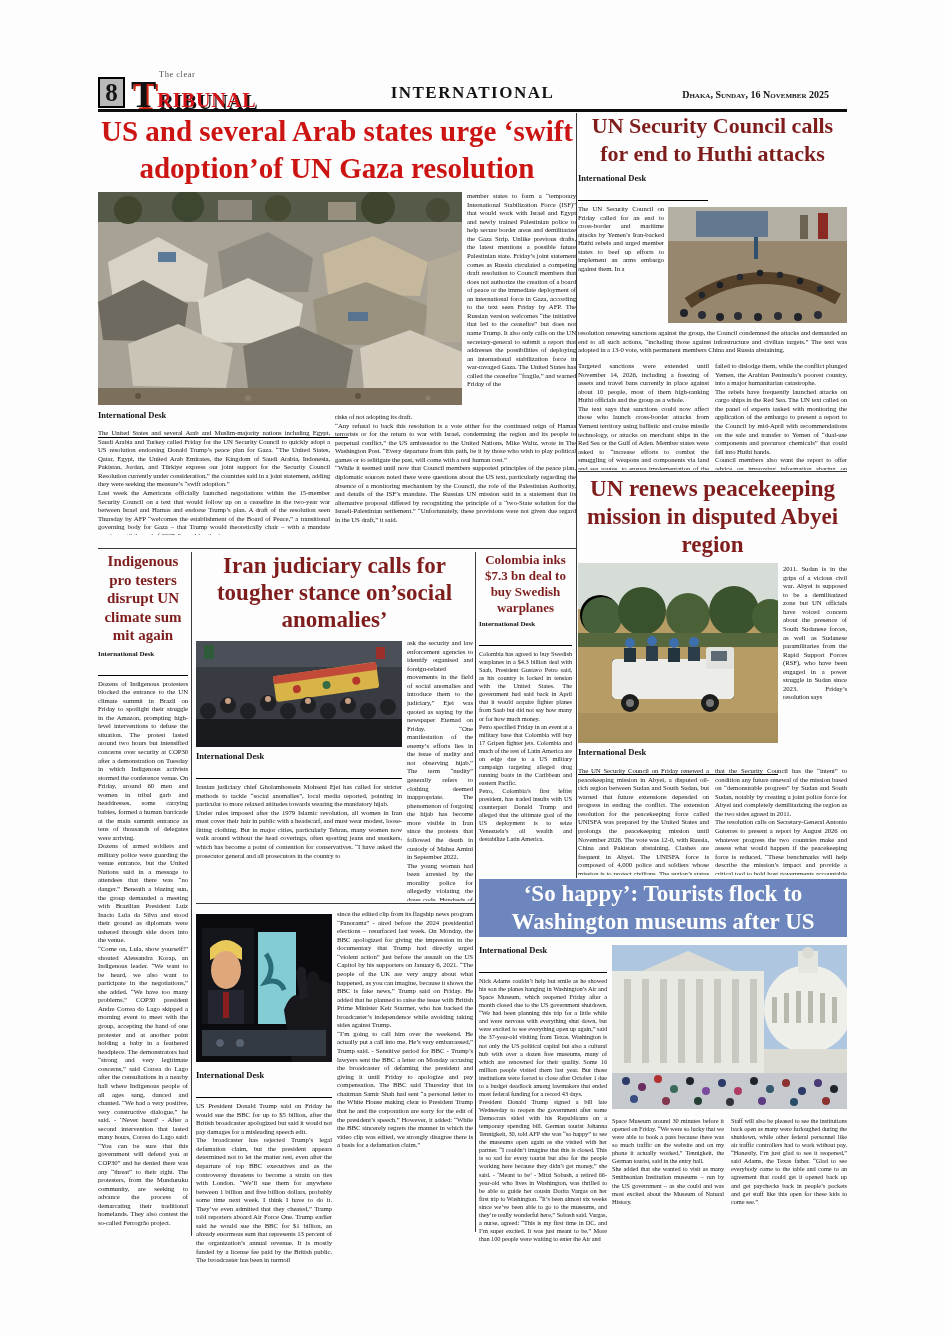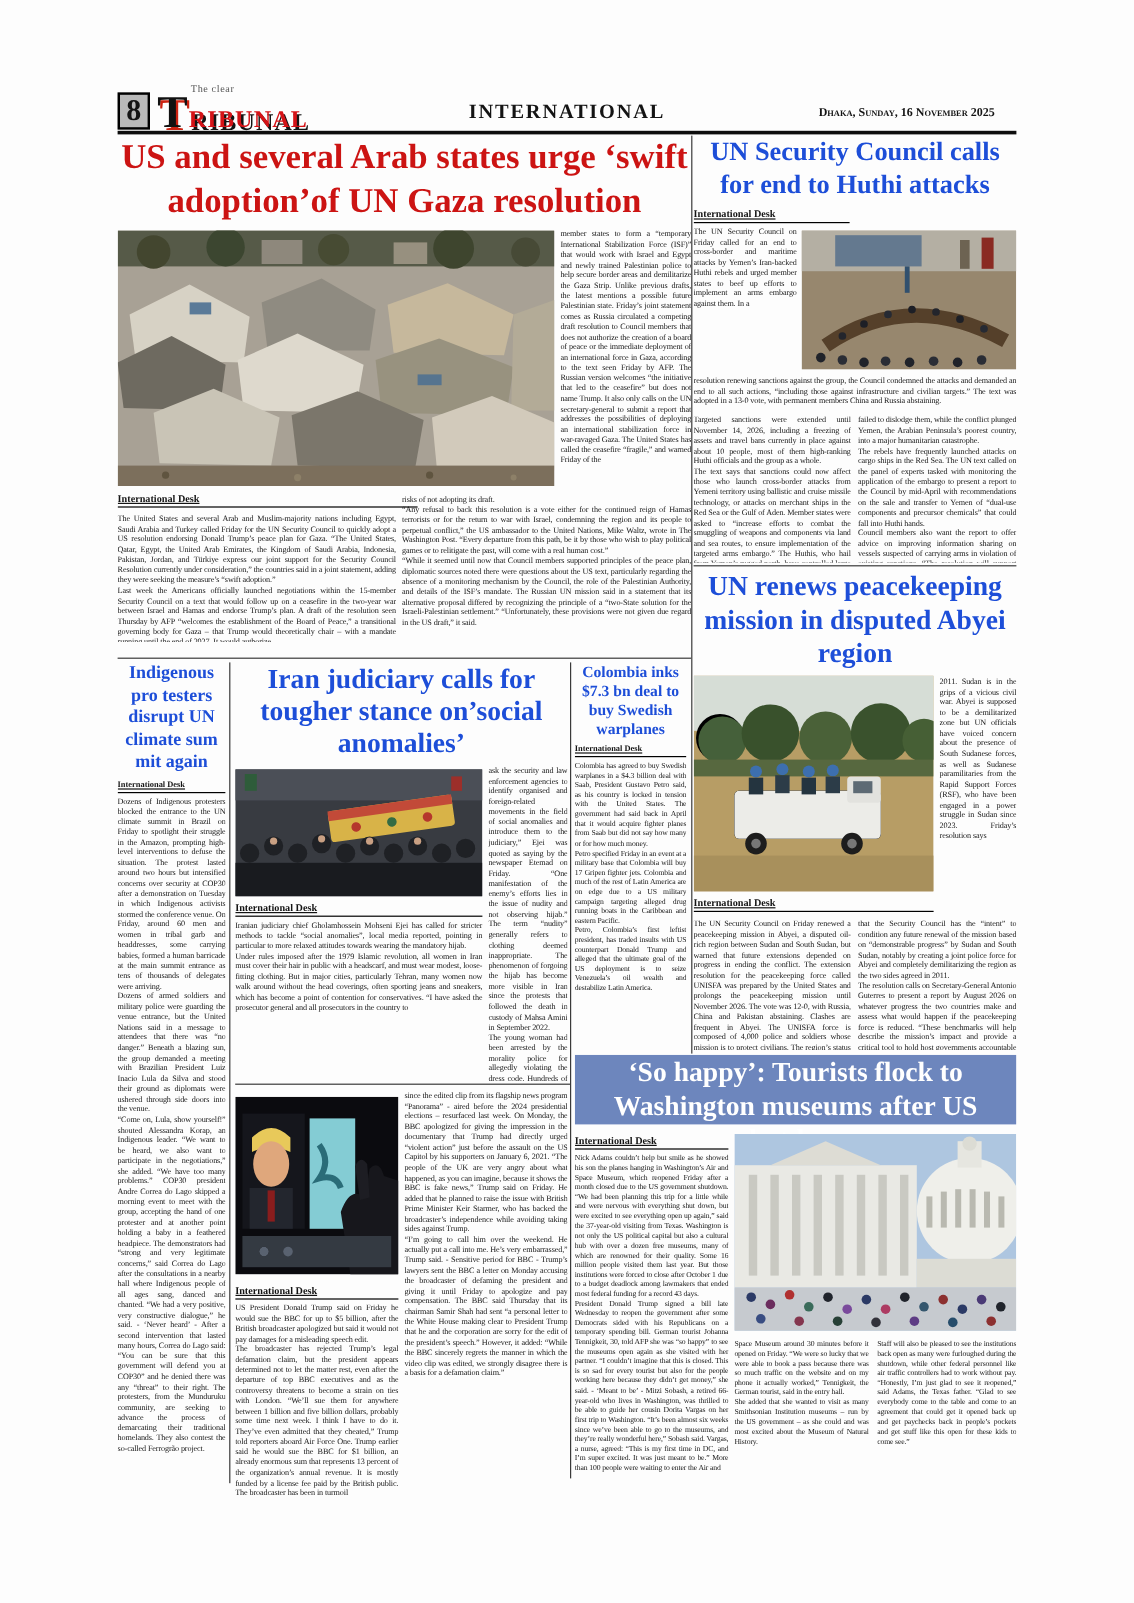--- a/index.html
+++ b/index.html
@@ -16,25 +16,25 @@
   #logo { position:absolute; left:33px; top:-5px; }
   #tagline { font-size:8.5px; color:#555; margin-left:28px; letter-spacing:.5px; }
   #brand { font-weight:bold; font-size:20px; line-height:30px; letter-spacing:1px;
            text-shadow:2px 2px 0 #141414; }
   #brand::first-letter { font-size:38px; color:#111; text-shadow:2px 2px 0 #c21; }
   #section-title { position:absolute; left:0; right:0; top:9px; text-align:center; font-weight:bold;
                    font-size:17px; letter-spacing:1.5px; }
   #dateline { position:absolute; right:18px; top:15px; font-weight:bold; font-size:10px; font-variant:small-caps; }
 
   
-  .hl { font-weight:bold; text-align:center; color:#1d4ed8; }
+  .hl { font-weight:bold; text-align:center; color:#7f1d1d; }
   .body-txt { font-size:6.8px; line-height:1.26; text-align:justify; white-space:pre-line;
               letter-spacing:-0.1px; overflow:hidden; color:#161616; }
-  .desk { font-weight:bold; font-size:8.5px; border-bottom:1.3px solid #000; padding-bottom:2px;
-          margin-bottom:4px; white-space:nowrap; overflow:hidden;text-decoration:underline; }
+  .desk { font-weight:bold; font-size:8.5px; border-bottom:1.3px solid #000; padding-bottom:17px;
+          margin-bottom:4px; white-space:nowrap; overflow:hidden; }
   .photo svg { display:block; }
 
   
   #gaza { position:absolute; left:98px; top:113px; width:478px; height:436px; overflow:hidden; }
   #gaza .hl { font-size:29px; line-height:37px; }
   #gaza-flow { position:relative; margin-top:5px; height:345px; }
   #gaza-photo { position:absolute; left:0; top:0; }
   #gaza-side  { position:absolute; left:369px; top:0; width:109px; height:216px; }
   #gaza-desk  { position:absolute; left:0; top:218px; width:250px; }
   #gaza-col1  { position:absolute; left:0; top:237px; width:232px; height:106px; }

